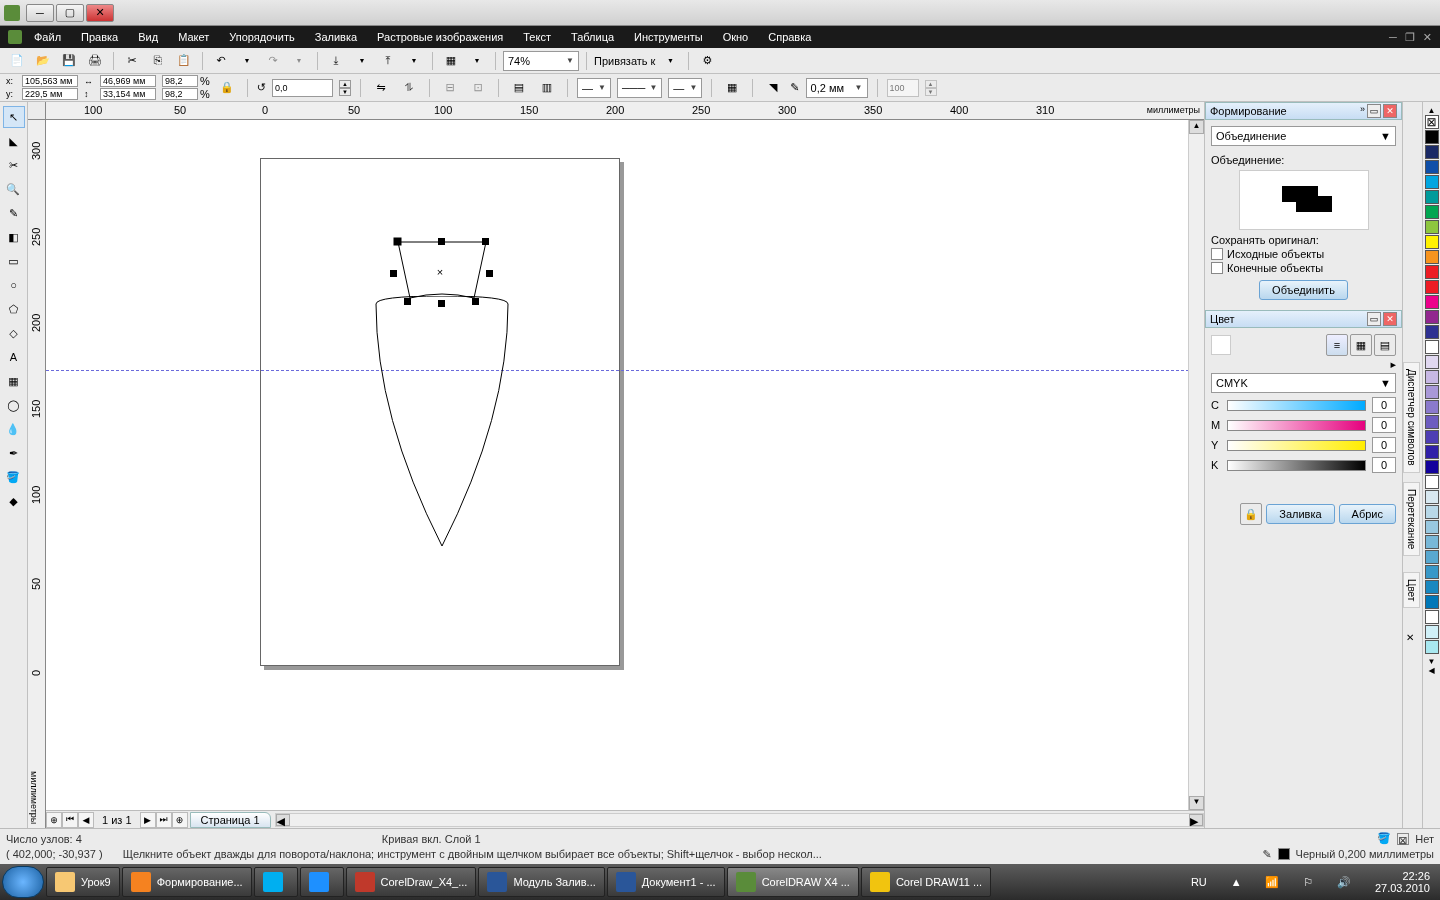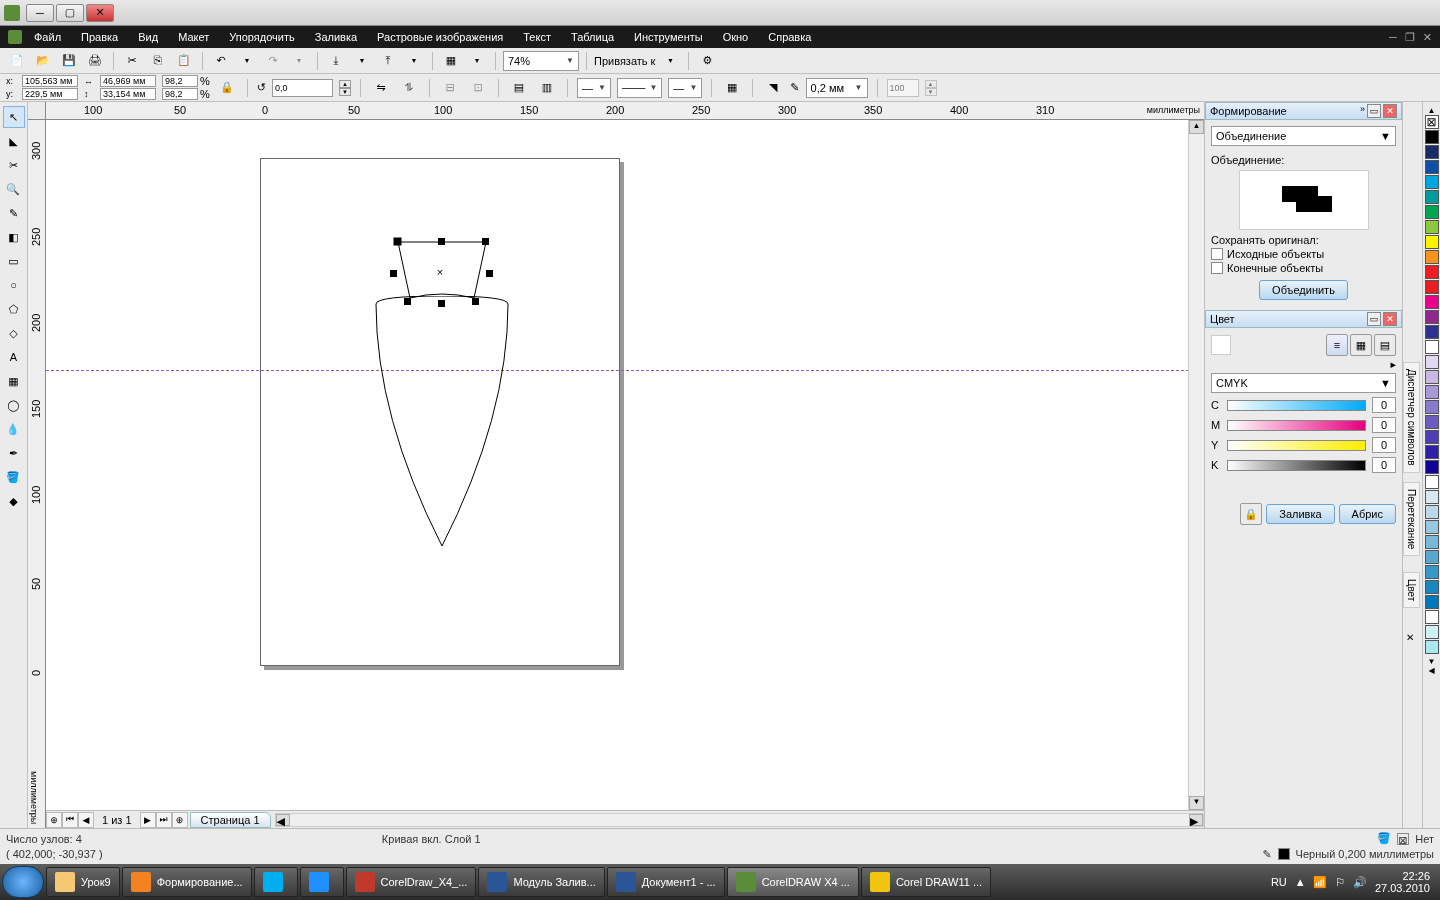--- a/index.html
+++ b/index.html
@@ -63,21 +63,21 @@
 .pn-label { padding: 0 8px; }
 .page-tab { height: 16px; background: linear-gradient(to bottom, #fff, #d8e4f0); border: 1px solid #9bb; padding: 0 10px; display: flex; align-items: center; border-radius: 0 6px 0 0; margin-left: 2px; }
 .hscroll { flex: 1; height: 14px; background: #efefef; border: 1px solid #ccc; margin-left: 4px; position: relative; }
 .statusbar { height: 36px; background: #ebebeb; border-top: 1px solid #bbb; display: flex; flex-direction: column; padding: 2px 6px; }
 .status-row { display: flex; align-items: center; height: 16px; gap: 20px; color: #333; }
 .taskbar { height: 36px; background: linear-gradient(to bottom, #5c5c5c, #2b2b2b); display: flex; align-items: center; padding: 0 2px; gap: 2px; }
 .start { width: 42px; height: 32px; background: radial-gradient(circle, #6bb6ff, #1a5fa0); border-radius: 16px; border: 1px solid #0a3a60; }
 .task-item { height: 30px; padding: 0 8px; background: linear-gradient(to bottom, #666, #3a3a3a); border: 1px solid #222; border-radius: 2px; display: flex; align-items: center; gap: 6px; color: #fff; max-width: 150px; overflow: hidden; white-space: nowrap; }
 .task-item.active { background: linear-gradient(to bottom, #888, #555); }
 .task-icon { width: 20px; height: 20px; border-radius: 2px; }
-.tray { margin-left: auto; display: flex; align-items: center; gap: 8px; color: #fff; padding: 0 8px; }
+.tray { margin-left: auto; display: flex; align-items: center; gap: 24px; color: #fff; padding: 0 8px; }
 .tray .clock { text-align: right; line-height: 12px; font-size: 10px; }
 svg { display: block; }
 .handles rect.h { fill: #000; }
 </style>
 </head>
 <body>
 
 <div class="titlebar">
   <div class="app-icon"></div>
   <div class="win-controls">
@@ -453,20 +453,21 @@
     <span>Число узлов: 4</span>
     <span style="margin-left:280px">Кривая вкл. Слой 1</span>
     <span style="margin-left:auto;display:flex;align-items:center;gap:6px">
         <span>🪣</span>
         <span style="border:1px solid #888;width:12px;height:12px;display:inline-block;position:relative">⊠</span>
         <span>Нет</span>
       </span>
   </div>
   <div class="status-row">
     <span>( 402,000; -30,937 )</span>
+    <span>Щелкните объект дважды для поворота/наклона; инструмент с двойным щелчком выбирает все объекты; Shift+щелчок - выбор нескол...</span>
     <span style="margin-left:auto;display:flex;align-items:center;gap:6px">
         <span>✎</span>
         <span style="border:1px solid #888;width:12px;height:12px;background:#000;display:inline-block"></span>
         <span>Черный  0,200 миллиметры</span>
       </span>
   </div>
 </div>
 
 <div class="taskbar">
   <div class="start"></div>

